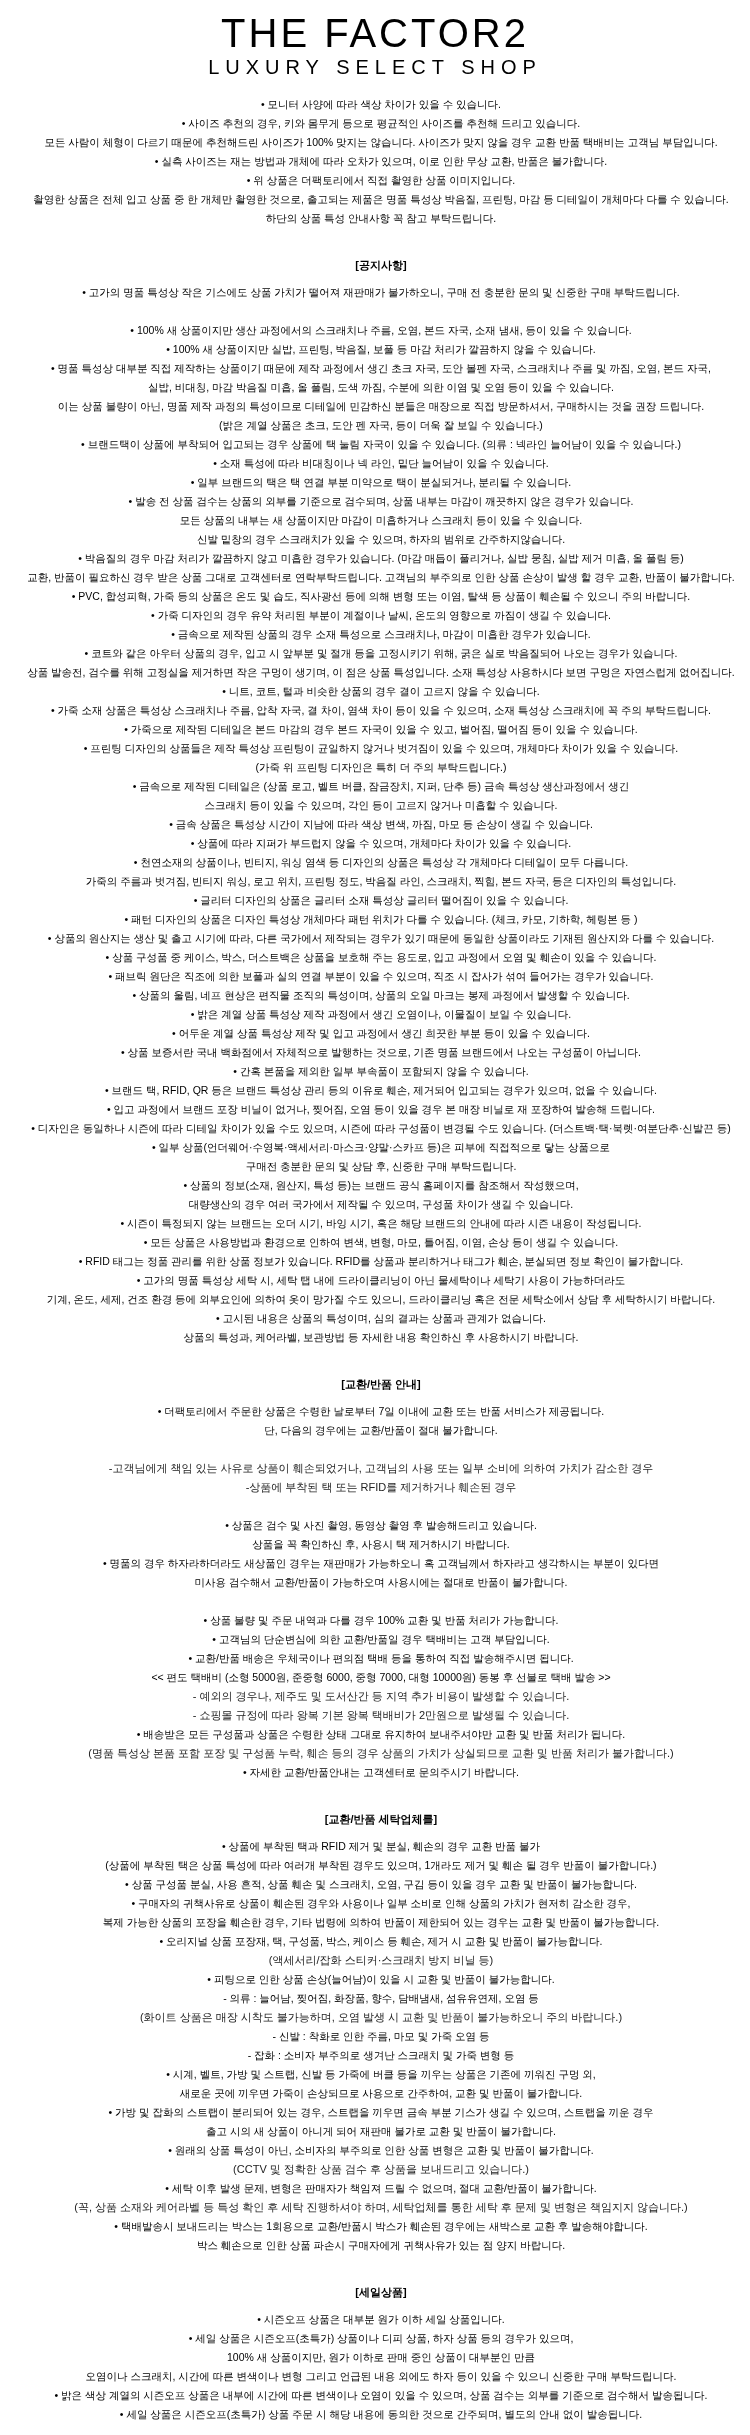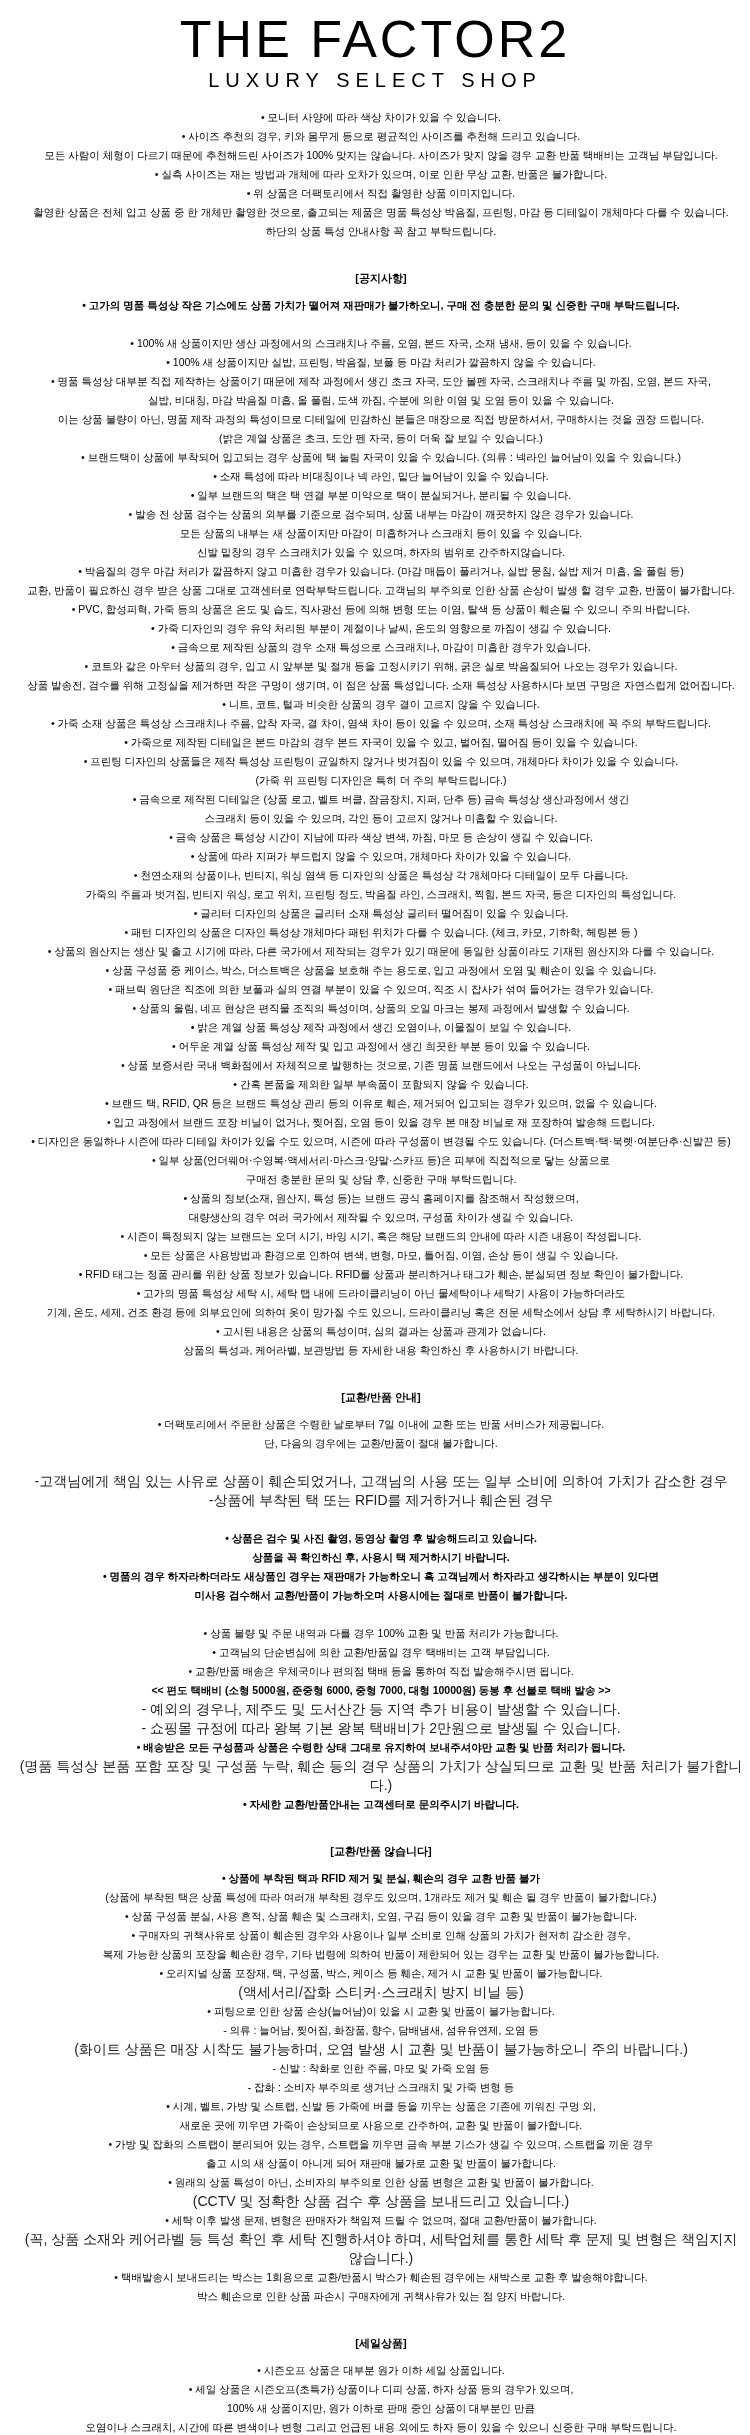--- a/index.html
+++ b/index.html
@@ -1,23 +1,23 @@
 <!DOCTYPE html>
 <html lang="ko" style="--accent-red: #e60000; --divider: #4a4a4a;"><head>
 <meta charset="utf-8">
 <style>
   html,body{margin:0;padding:0;background:#ffffff;}
   body{font-family:"Liberation Sans","DejaVu Sans",sans-serif;color:#000;}
   .page{width:750px;margin:0 auto;text-align:center;padding-top:12px;background:#fff;}
-  .logo{font-size:52px;font-weight:200;letter-spacing:3px;line-height:1.05;}
+  .logo{font-size:40px;font-weight:200;letter-spacing:3px;line-height:1.05;}
   .subtitle{font-size:20px;font-weight:200;letter-spacing:6px;margin-top:2px;}
   main{margin-top:16px;padding-left:12px;}
   .line{margin:0;line-height:19px;font-size:10.5px;min-height:19px;white-space:normal;padding:0 4px;}
-  .line.small{font-size:14px;color:#222;}
-  .line.bold{font-weight:bold;}
+  .line.small{font-size:11px;color:#222;}
+  .line.bold{font-weight:normal;}
   .line.spacer{height:19px;}
   .heading{font-size:11px;font-weight:bold;margin:30px 0 10px;}
 </style>
 </head>
 <body>
 
 <div class="page">
   <header class="brand">
     <div class="logo">THE FACTOR2</div>
     <div class="subtitle">LUXURY SELECT SHOP</div>
@@ -108,21 +108,21 @@
         <p class="line normal">• 고객님의 단순변심에 의한 교환/반품일 경우 택배비는 고객 부담입니다.</p>
         <p class="line normal">• 교환/반품 배송은 우체국이나 편의점 택배 등을 통하여 직접 발송해주시면 됩니다.</p>
         <p class="line bold">&lt;&lt; 편도 택배비 (소형 5000원, 준중형 6000, 중형 7000, 대형 10000원) 동봉 후 선불로 택배 발송 &gt;&gt;</p>
         <p class="line small">- 예외의 경우나, 제주도 및 도서산간 등 지역 추가 비용이 발생할 수 있습니다.</p>
         <p class="line small">- 쇼핑몰 규정에 따라 왕복 기본 왕복 택배비가 2만원으로 발생될 수 있습니다.</p>
         <p class="line bold">• 배송받은 모든 구성품과 상품은 수령한 상태 그대로 유지하여 보내주셔야만 교환 및 반품 처리가 됩니다.</p>
         <p class="line small">(명품 특성상 본품 포함 포장 및 구성품 누락, 훼손 등의 경우 상품의 가치가 상실되므로 교환 및 반품 처리가 불가합니다.)</p>
         <p class="line bold">• 자세한 교환/반품안내는 고객센터로 문의주시기 바랍니다.</p>
       </section>
       <section class="section">
-        <h2 class="heading">[교환/반품 않습니다]</h2>
+        <h2 class="heading">[교환/반품 세탁업체를]</h2>
         <p class="line bold">• 상품에 부착된 택과 RFID 제거 및 분실, 훼손의 경우 교환 반품 불가</p>
         <p class="line normal">(상품에 부착된 택은 상품 특성에 따라 여러개 부착된 경우도 있으며, 1개라도 제거 및 훼손 될 경우 반품이 불가합니다.)</p>
         <p class="line normal">• 상품 구성품 분실, 사용 흔적, 상품 훼손 및 스크래치, 오염, 구김 등이 있을 경우 교환 및 반품이 불가능합니다.</p>
         <p class="line normal">• 구매자의 귀책사유로 상품이 훼손된 경우와 사용이나 일부 소비로 인해 상품의 가치가 현저히 감소한 경우,</p>
         <p class="line normal">복제 가능한 상품의 포장을 훼손한 경우, 기타 법령에 의하여 반품이 제한되어 있는 경우는 교환 및 반품이 불가능합니다.</p>
         <p class="line normal">• 오리지널 상품 포장재, 택, 구성품, 박스, 케이스 등 훼손, 제거 시 교환 및 반품이 불가능합니다.</p>
         <p class="line small">(액세서리/잡화 스티커·스크래치 방지 비닐 등)</p>
         <p class="line normal">• 피팅으로 인한 상품 손상(늘어남)이 있을 시 교환 및 반품이 불가능합니다.</p>
         <p class="line normal">- 의류 : 늘어남, 찢어짐, 화장품, 향수, 담배냄새, 섬유유연제, 오염 등</p>
         <p class="line small">(화이트 상품은 매장 시착도 불가능하며, 오염 발생 시 교환 및 반품이 불가능하오니 주의 바랍니다.)</p>

